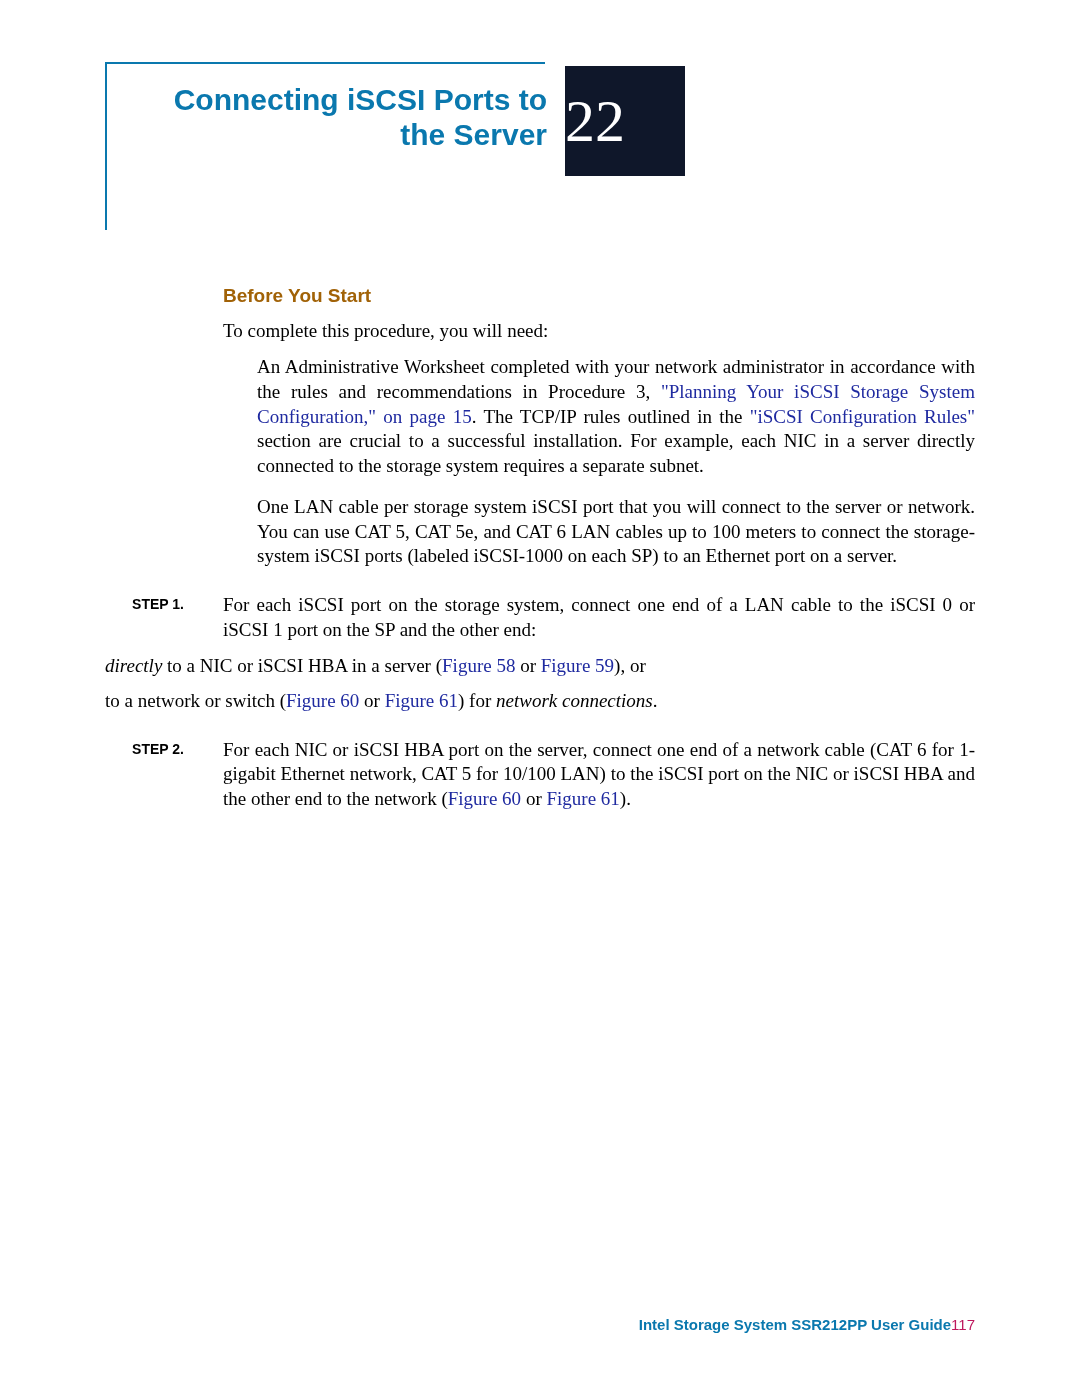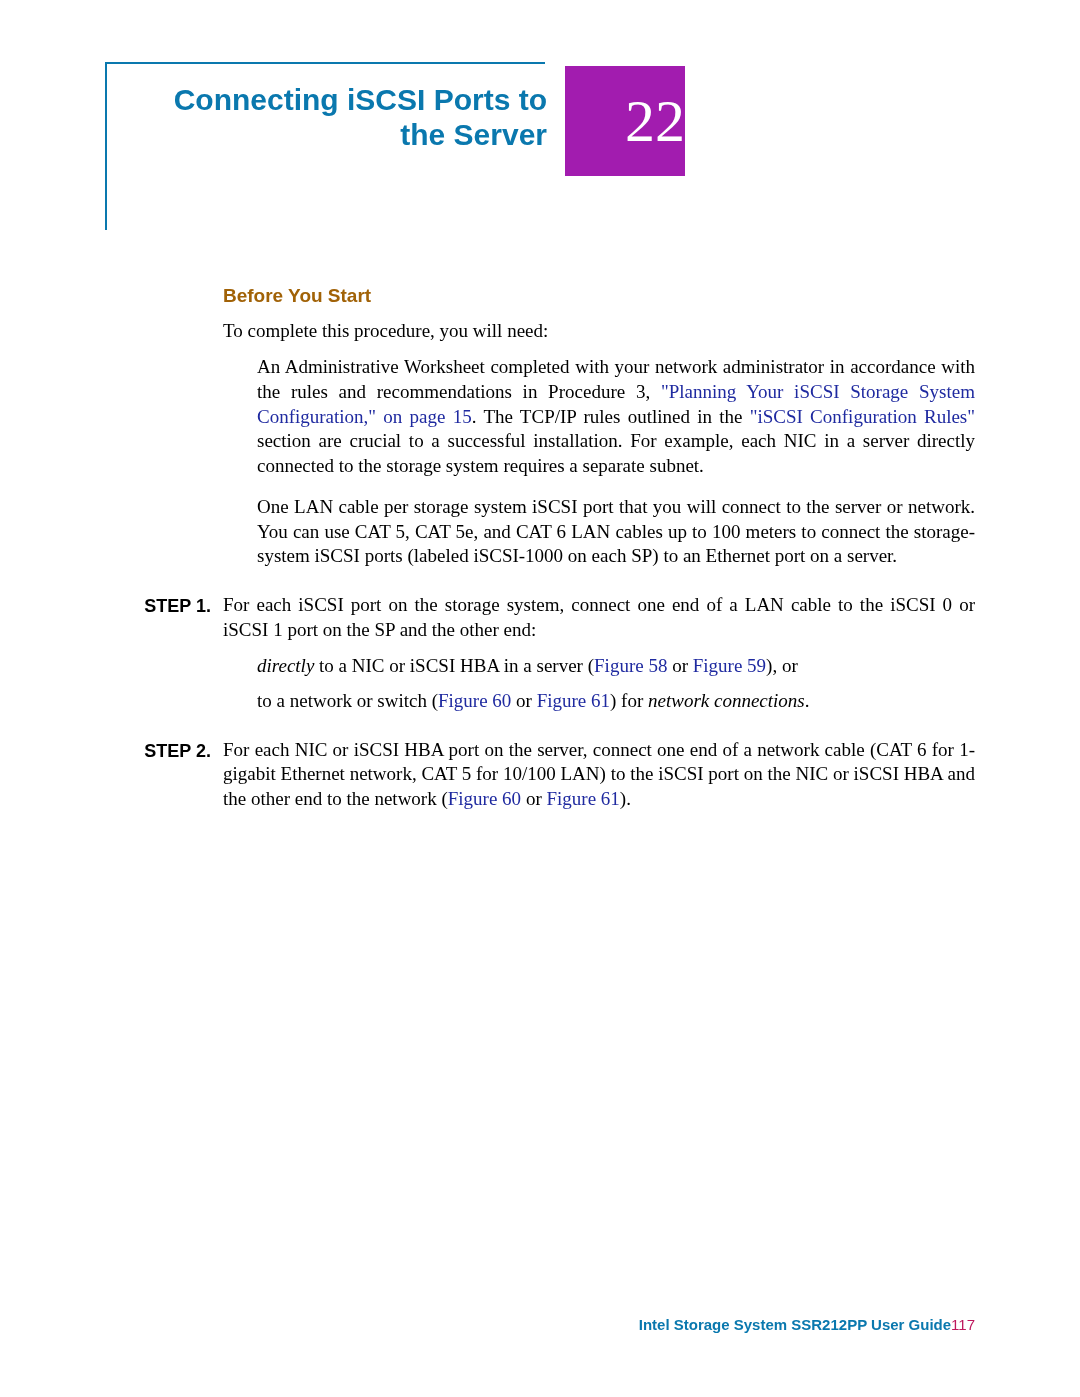--- a/index.html
+++ b/index.html
@@ -33,25 +33,25 @@
     font-size: 30px;
     line-height: 1.18;
     color: #0a78ae;
   }
   .chapter-badge {
     position: absolute;
     top: 4px;
     left: 460px;
     width: 120px;
     height: 110px;
-    background: #a21caf;
+    background: #0f172a;
     color: #fff;
     font-family: "Times New Roman", Times, serif;
     font-size: 60px;
-    text-align: right;
+    text-align: left;
     line-height: 110px;
   }
   .content {
     font-size: 19px;
     line-height: 1.3;
     text-align: justify;
   }
   .intro {
     margin-left: 118px;
     margin-bottom: 28px;
@@ -75,28 +75,27 @@
   .step-row {
     display: flex;
     margin-bottom: 12px;
     margin-top: 24px;
   }
   .step-label {
     width: 118px;
     flex-shrink: 0;
     font-family: Arial, Helvetica, sans-serif;
     font-weight: bold;
-    font-size: 18px;
-    text-align: right;
+    font-size: 14px;
+    text-align: center;
     padding-right: 12px;
     padding-top: 2px;
   }
   .step-body { flex: 1; }
   .step-sub {
-    margin-left: 152px;
     margin-bottom: 10px;
   }
   .link { color: #1f2aa0; }
   .italic { font-style: italic; }
   .footer {
     position: absolute;
     bottom: 64px;
     left: 105px;
     right: 105px;
     display: flex;

